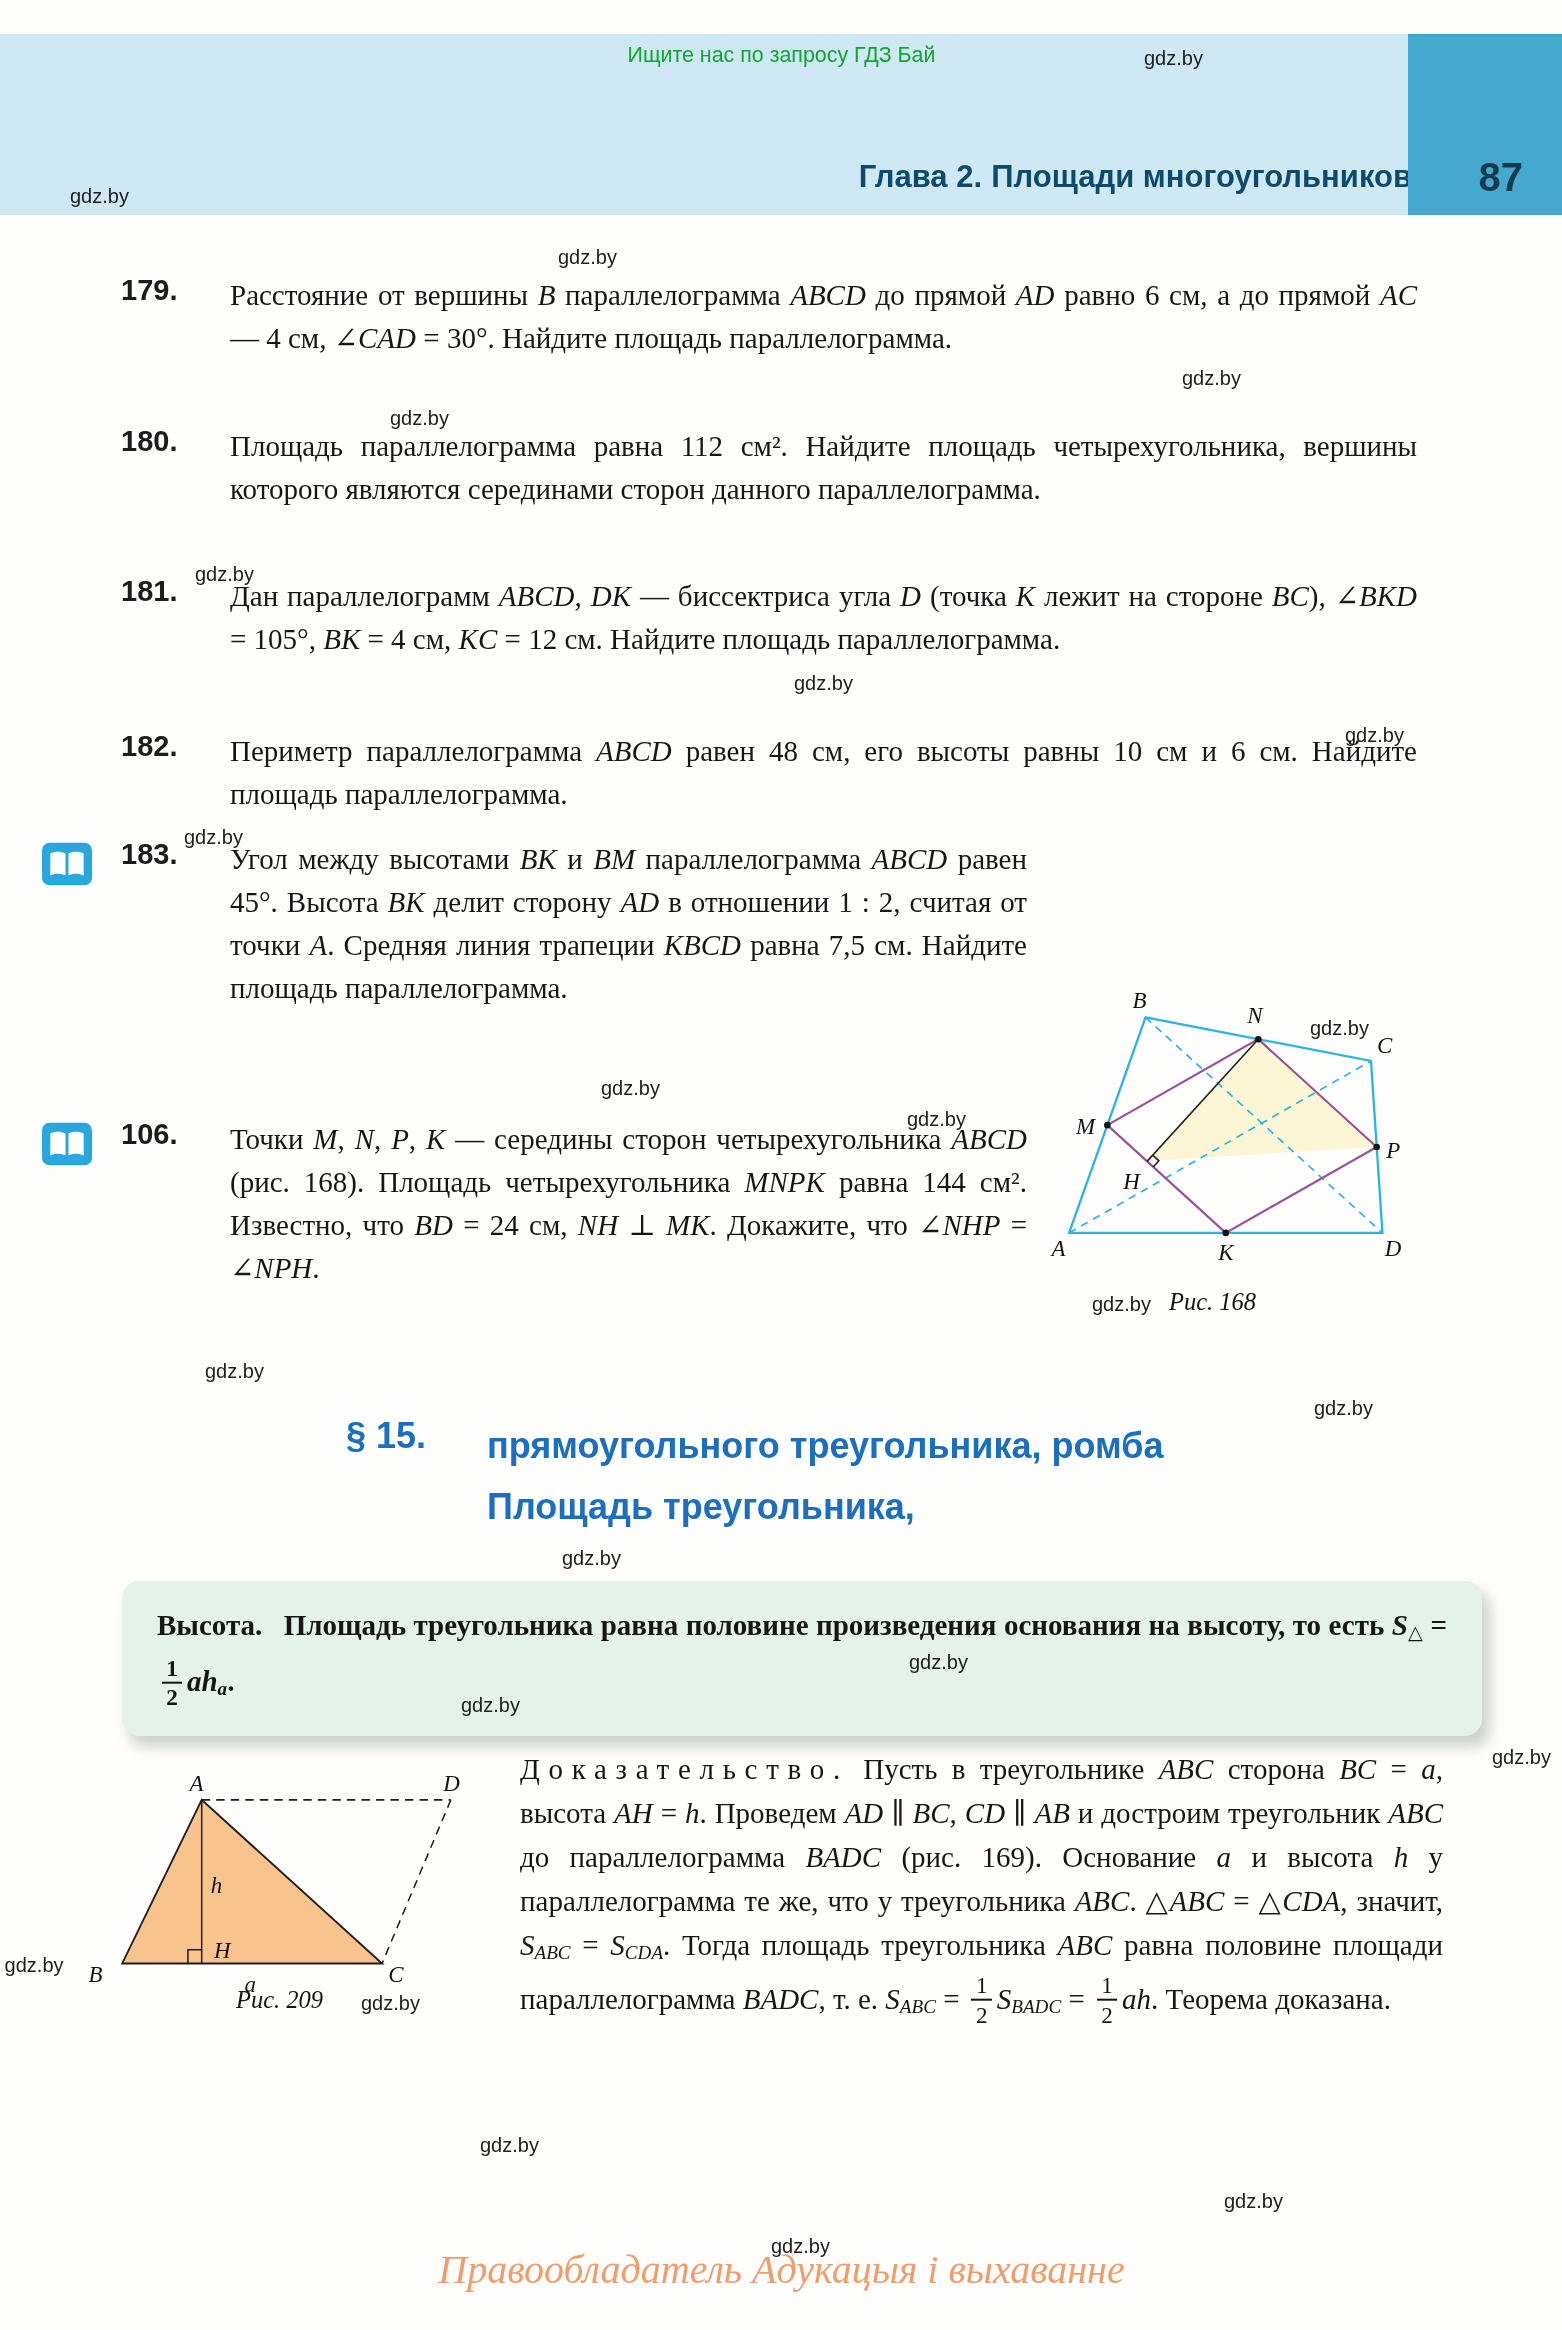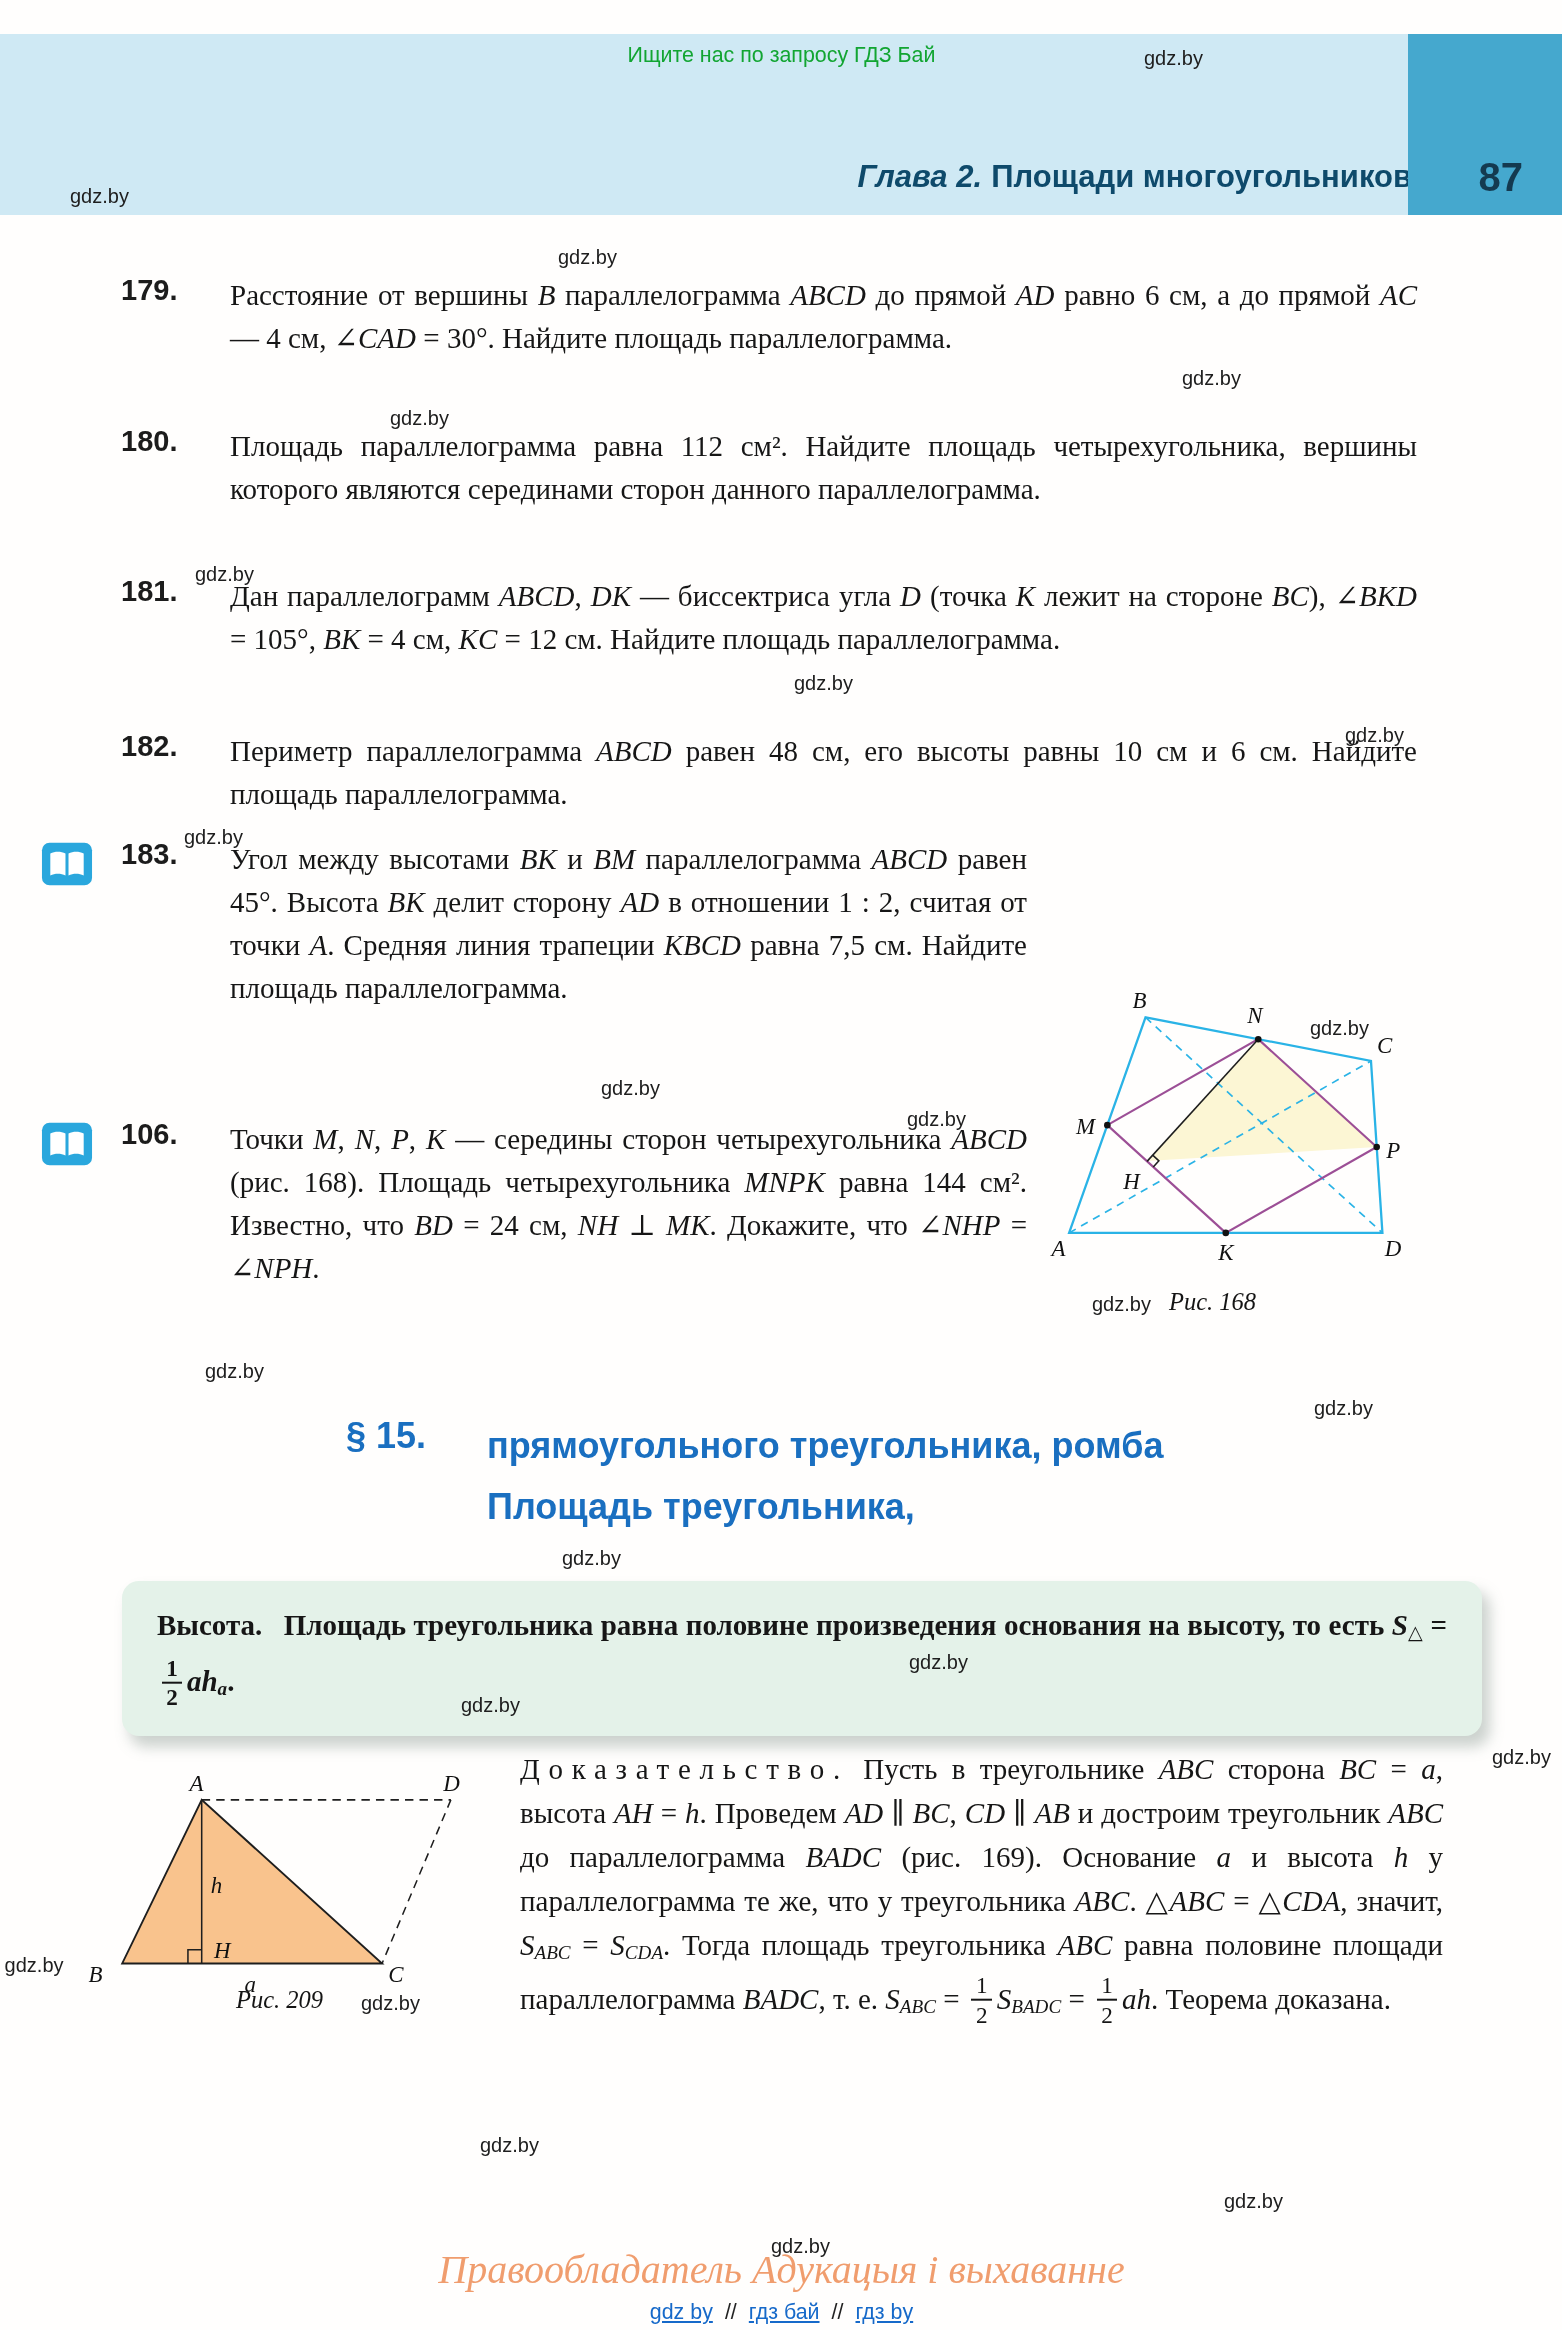--- a/index.html
+++ b/index.html
@@ -3,21 +3,21 @@
 <meta charset="utf-8">
 <style>
   html,body{margin:0;padding:0;background:#ffffff;}
   #page{position:relative;width:1563px;height:2330px;background:#fffefd;font-family:"Liberation Serif","DejaVu Serif",serif;color:#161616;overflow:hidden;}
   .wm{position:absolute;font:20px "Liberation Sans","DejaVu Sans",sans-serif;color:#1e1e1e;z-index:6;white-space:nowrap;}
   #top-banner{position:absolute;top:3.1px;left:0;width:100%;text-align:center;font:21.4px "Liberation Sans",sans-serif;color:var(--banner_green,#12a532);z-index:4;margin-top:40px;}
   #header{position:absolute;top:34px;left:0;width:1563px;height:181px;background:var(--header_bg,#cfe9f4);}
   #pagenum-box{position:absolute;top:0;right:0;width:155px;height:181px;background:var(--header_box,#45a8ce);}
   #pagenum{position:absolute;right:40px;bottom:15.3px;font:bold 40px "Liberation Sans",sans-serif;color:var(--pagenum_text,#143a50);}
   #chapter{position:absolute;right:151px;bottom:20px;font:bold 31px "Liberation Sans",sans-serif;color:var(--header_text,#0e4a6b);white-space:nowrap;}
-  #chapter .gl{font-style:italic;margin-right:9.2px;}
+  #chapter .gl{margin-right:9.2px;}
   .pnum{position:absolute;left:121px;font:bold 29px "Liberation Sans",sans-serif;color:#1c1c1c;}
   .ptext{position:absolute;left:230px;font-size:29px;line-height:43px;text-align:justify;}
   .pt-wide{width:1187px;}
   .pt-narrow{width:797px;}
   .it{font-style:italic;}
   .sb{font-size:0.66em;vertical-align:-0.22em;}
   .lsp{letter-spacing:0.3em;}
   .frac{display:inline-block;vertical-align:middle;text-align:center;line-height:1.05;margin:0 4.6px;transform:translateY(-2.3px);}
   .frac .num{display:block;border-bottom:2.3px solid currentColor;padding:0 4.6px 1.5px;font-size:0.8em;}
   .frac .den{display:block;padding:1.5px 4.6px 0;font-size:0.8em;}
@@ -157,22 +157,15 @@
     <text class="flabel" x="170" y="243">H</text>
     <text class="flabel" x="6" y="274">B</text>
     <text class="flabel" x="210" y="288">a</text>
     <text class="flabel" x="398" y="274">C</text>
   </svg>
   <div class="fig-caption" style="left:236px;top:1986px">Рис. 209</div>
 
   <div id="proof"><span class="lsp">Доказательство.</span><span> Пусть в треугольнике </span><span class="it">ABC</span><span> сторона </span><span class="it">BC</span><span> = </span><span class="it">a</span><span>, высота </span><span class="it">AH</span><span> = </span><span class="it">h</span><span>. Проведем </span><span class="it">AD</span><span> ∥ </span><span class="it">BC</span><span>, </span><span class="it">CD</span><span> ∥ </span><span class="it">AB</span><span> и достроим треугольник </span><span class="it">ABC</span><span> до параллелограмма </span><span class="it">BADC</span><span> (рис. 169). Основание </span><span class="it">a</span><span> и высота </span><span class="it">h</span><span> у параллелограмма те же, что у треугольника </span><span class="it">ABC</span><span>. △</span><span class="it">ABC</span><span> = △</span><span class="it">CDA</span><span>, значит, </span><span class="it">S</span><span class="it sb">ABC</span><span> = </span><span class="it">S</span><span class="it sb">CDA</span><span>. Тогда площадь треугольника </span><span class="it">ABC</span><span> равна половине площади параллелограмма </span><span class="it">BADC</span><span>, т. е. </span><span class="it">S</span><span class="it sb">ABC</span><span> = </span><span class="frac"><span class="num">1</span><span class="den">2</span></span><span class="it">S</span><span class="it sb">BADC</span><span> = </span><span class="frac"><span class="num">1</span><span class="den">2</span></span><span class="it">ah</span><span>. Теорема доказана.</span></div>
 
   <div id="copyright">Правообладатель Адукацыя і выхаванне</div>
-  <div id="bottom-links">
-    <a>gdz by</a>
-    <span>//</span>
-    <a>гдз бай</a>
-    <span>//</span>
-    <a>гдз by</a>
-  </div>
 
 </div>
 
 
 </body></html>

